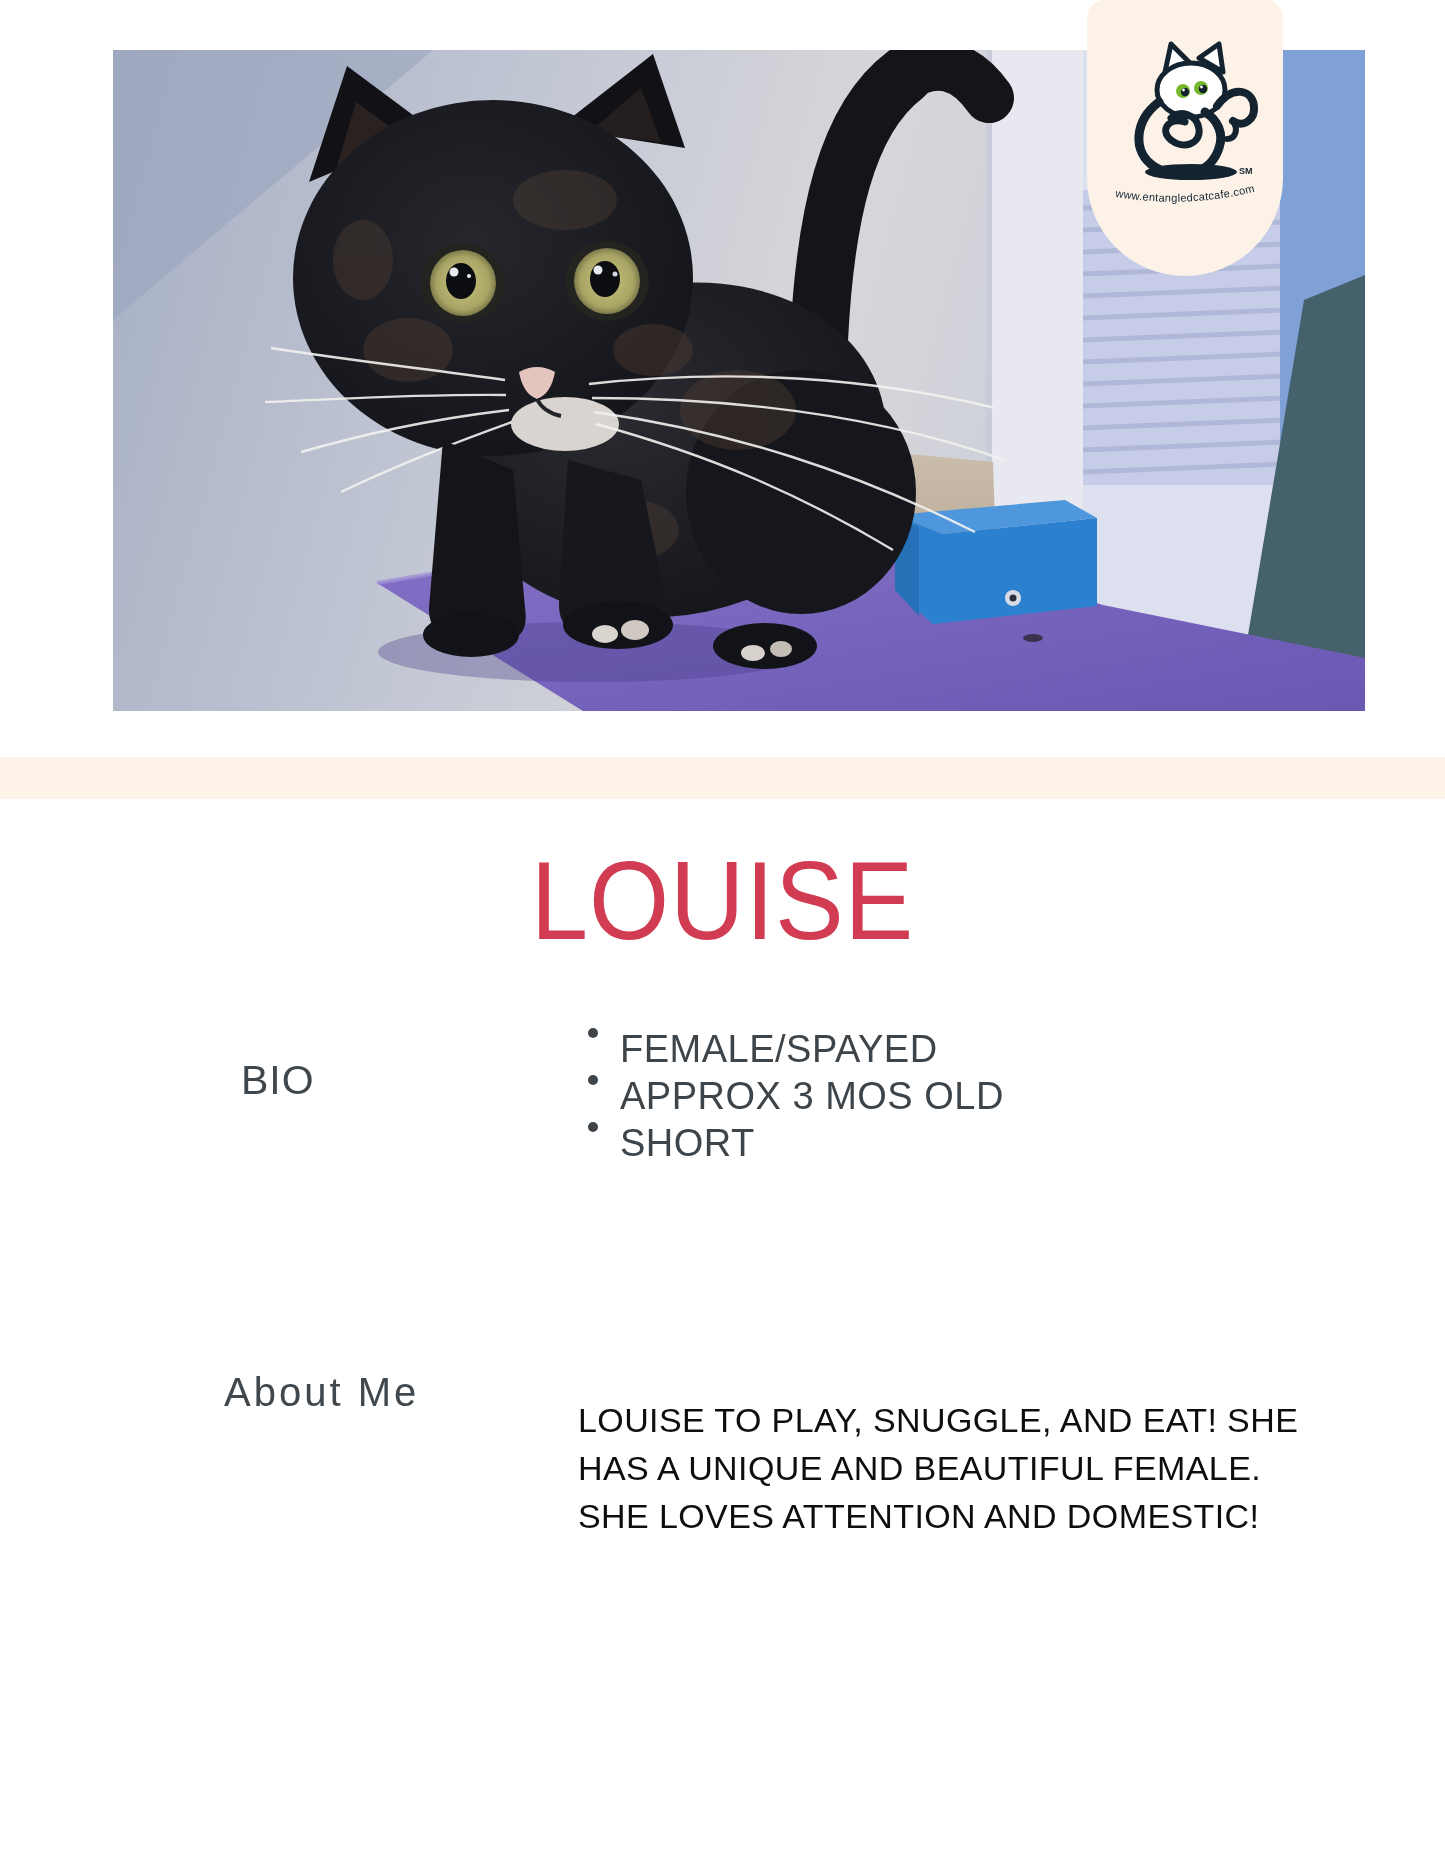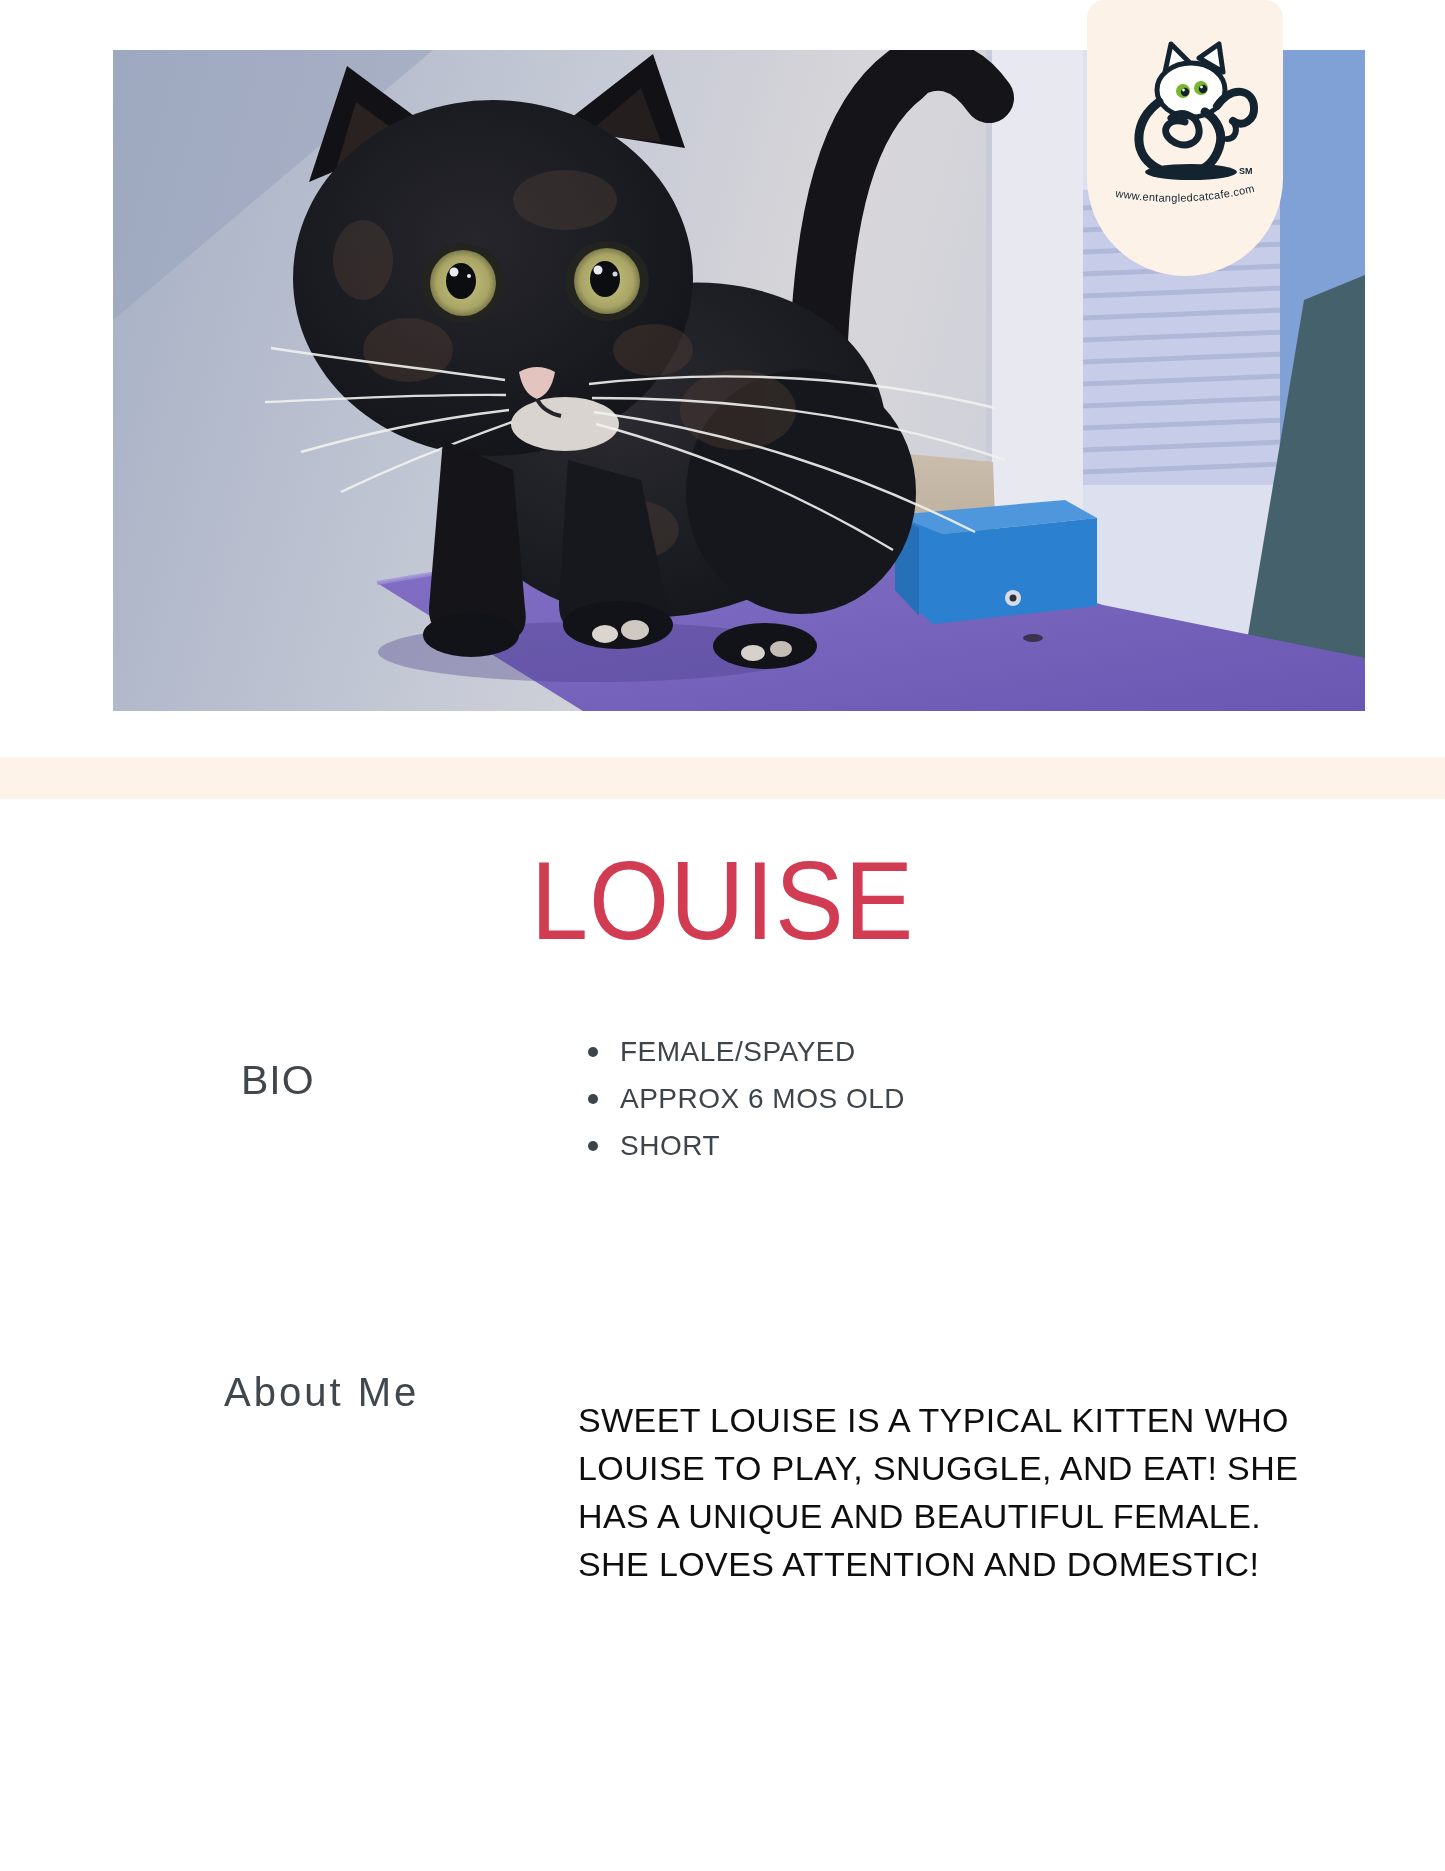--- a/index.html
+++ b/index.html
@@ -29,22 +29,22 @@
   }
   
   .bio-heading{
     position:absolute;left:241px;top:1060px;font-size:41px;line-height:1;
     color:#40474c;letter-spacing:1px;
   }
   .bio-list{
     position:absolute;left:585px;top:1028px;margin:0;padding:0;list-style:none;
   }
   .bio-list li{
-    display:flex;align-items:center;height:47px;
-    font-size:28px;color:#3e454a;letter-spacing:0.5px;white-space:nowrap;
+    display:flex;height:47px;
+    font-size:38px;color:#3e454a;letter-spacing:0.5px;white-space:nowrap;
   }
   .bullet{flex:0 0 auto;width:10px;height:10px;border-radius:50%;background:#3e454a;margin:0 22px 0 3px;}
   
   .about-heading{
     position:absolute;left:224px;top:1372px;font-size:40px;line-height:1;
     color:#41484d;letter-spacing:3px;
   }
   .about-text{
     position:absolute;left:578px;top:1396px;width:740px;
     font-size:34px;line-height:48px;color:#0e0e0e;letter-spacing:0.4px;
@@ -234,29 +234,28 @@
   <div class="title">LOUISE</div>
 
   <div class="bio-heading">BIO</div>
   <ul class="bio-list">
     <li>
       <span class="bullet"></span>
       <span>FEMALE/SPAYED</span>
     </li>
     <li>
       <span class="bullet"></span>
-      <span>APPROX 6 MOS OLD</span>
+      <span>APPROX 3 MOS OLD</span>
     </li>
     <li>
       <span class="bullet"></span>
       <span>SHORT</span>
     </li>
   </ul>
 
   <div class="about-heading">About Me</div>
   <div class="about-text">
-    <div>SWEET LOUISE IS A TYPICAL KITTEN WHO</div>
     <div>LOUISE TO PLAY, SNUGGLE, AND EAT! SHE</div>
     <div>HAS A UNIQUE AND BEAUTIFUL FEMALE.</div>
     <div>SHE LOVES ATTENTION AND DOMESTIC!</div>
   </div>
 
 </div>
 
 </body></html>

